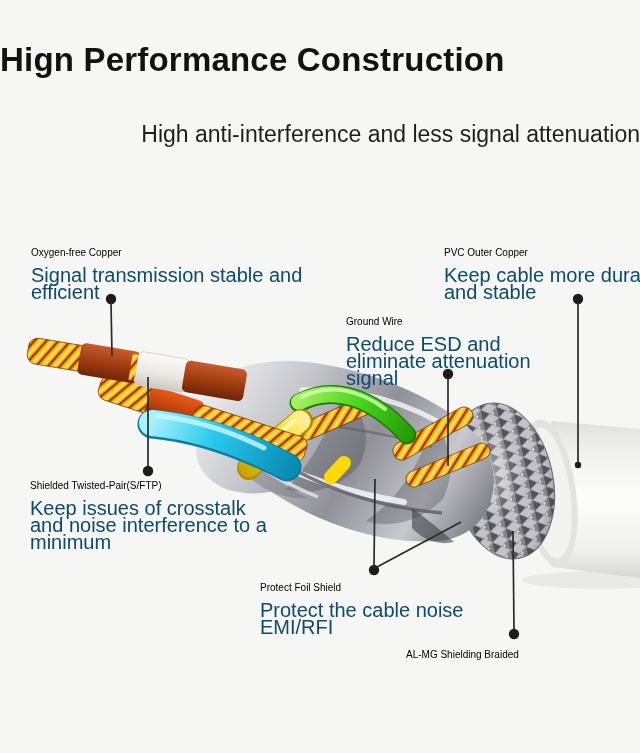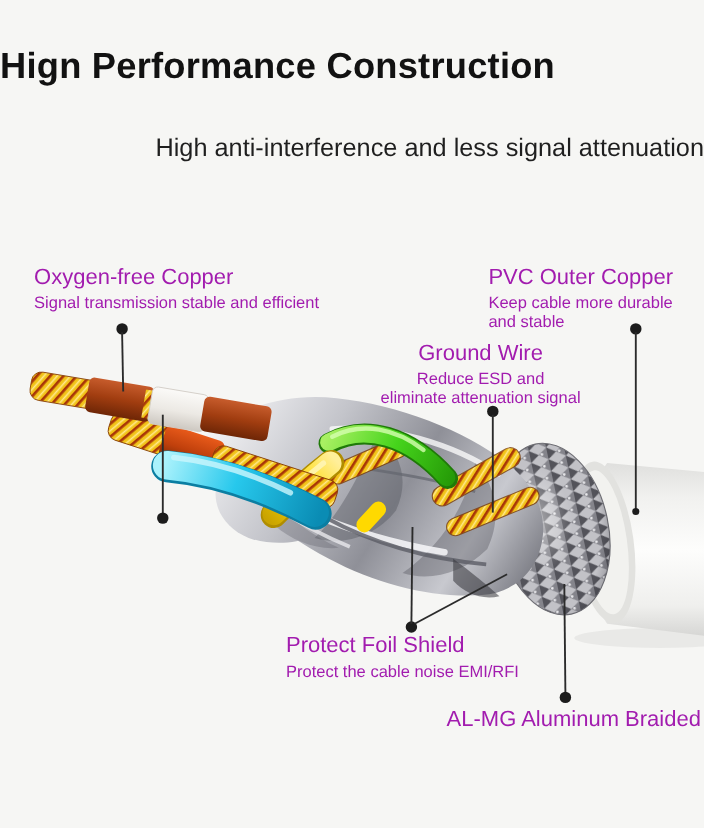--- a/index.html
+++ b/index.html
@@ -11,23 +11,23 @@
   .page-title{
     position:absolute;top:41px;left:0;right:0;text-align:left;
     font-size:33px;font-weight:800;color:#121212;letter-spacing:.2px;
   }
   .page-subtitle{
     position:absolute;top:84px;left:0;right:0;text-align:right;
     font-size:23px;font-weight:400;color:#1f1f1f;margin-top:37px;
   }
   .art{position:absolute;left:0;top:0;width:640px;height:753px;}
   .callout{position:absolute;}
-  .callout-title{font-size:20px;line-height:19px;color:#a21caf;}
+  .callout-title{font-size:10px;line-height:19px;color:#000000;}
   .callout-desc{
-    font-size:15px;line-height:17px;color:#a21caf;margin-top:5px;
+    font-size:20px;line-height:17px;color:#0c4a6e;margin-top:5px;
     white-space:pre-line;width:max-content;max-width:240px;
   }
   .callout-desc.wide{max-width:280px;}
 </style>
 </head>
 <body>
 
 <div class="stage">
 
   <div class="page-title">Hign Performance Construction</div>
@@ -200,29 +200,34 @@
     <div class="callout-title">Oxygen-free Copper</div>
     <div class="callout-desc wide">Signal transmission stable and efficient</div>
   </div>
 
   <div class="callout" style="left:444px;top:243px;">
     <div class="callout-title">PVC Outer Copper</div>
     <div class="callout-desc">Keep cable more durable
 and stable</div>
   </div>
 
-  <div class="callout" style="left:346px;top:312px;text-align:center;">
+  <div class="callout" style="left:346px;top:312px;">
     <div class="callout-title">Ground Wire</div>
     <div class="callout-desc">Reduce ESD and
 eliminate attenuation signal</div>
   </div>
 
+  <div class="callout" style="left:30px;top:476px;">
+    <div class="callout-title">Shielded Twisted-Pair(S/FTP)</div>
+    <div class="callout-desc wide">Keep issues of crosstalk
+and noise interference to a minimum</div>
+  </div>
 
   <div class="callout" style="left:260px;top:578px;">
     <div class="callout-title">Protect Foil Shield</div>
     <div class="callout-desc wide">Protect the cable noise EMI/RFI</div>
   </div>
 
   <div class="callout" style="left:406px;top:645px;">
-    <div class="callout-title">AL-MG Aluminum Braided</div>
+    <div class="callout-title">AL-MG Shielding Braided</div>
   </div>
 
 </div>
 
 </body></html>

